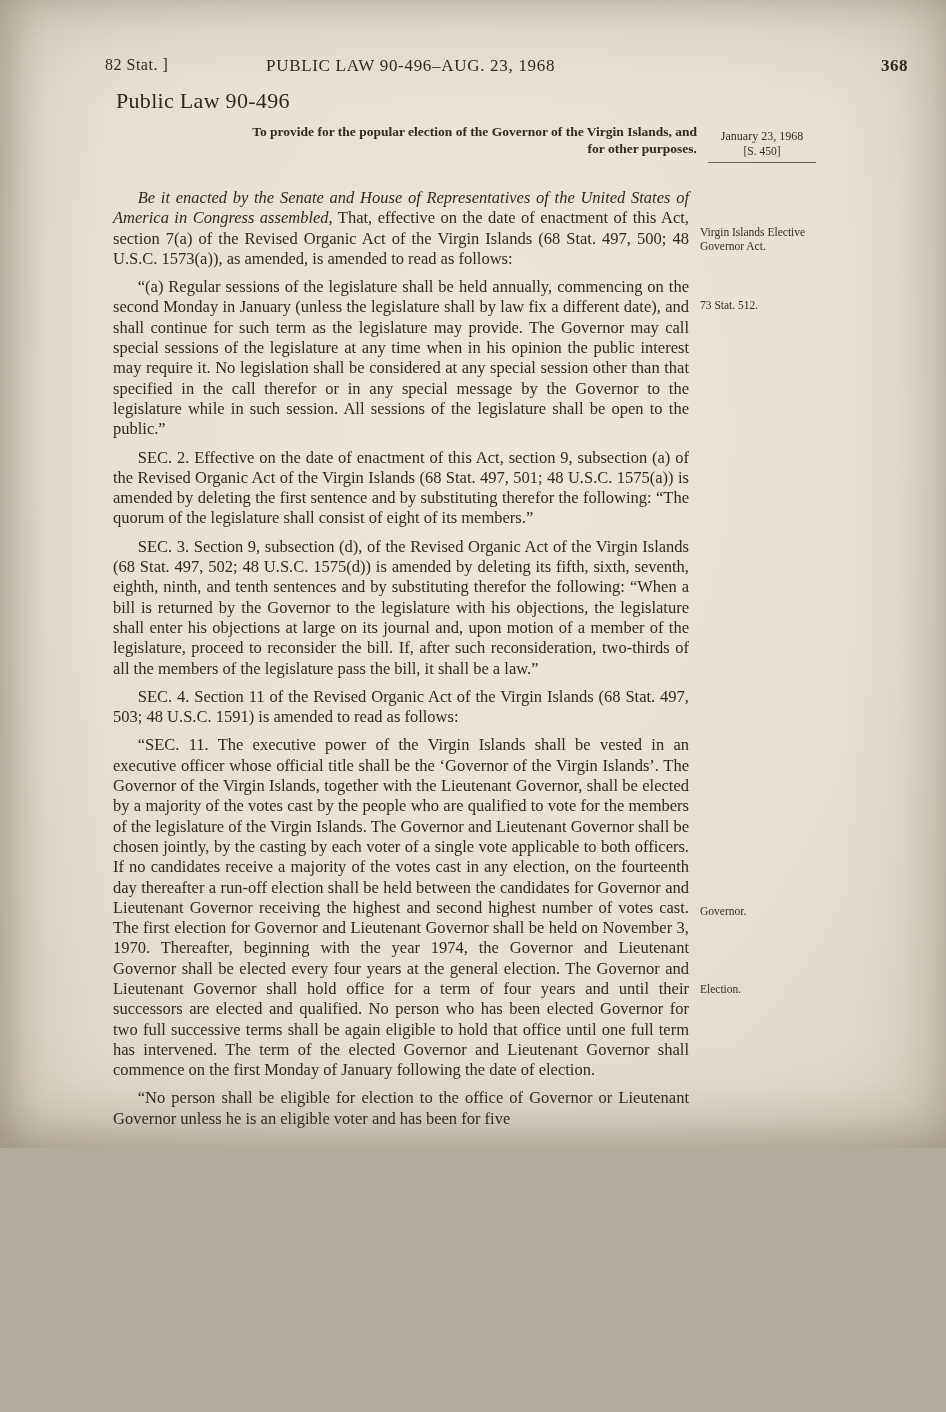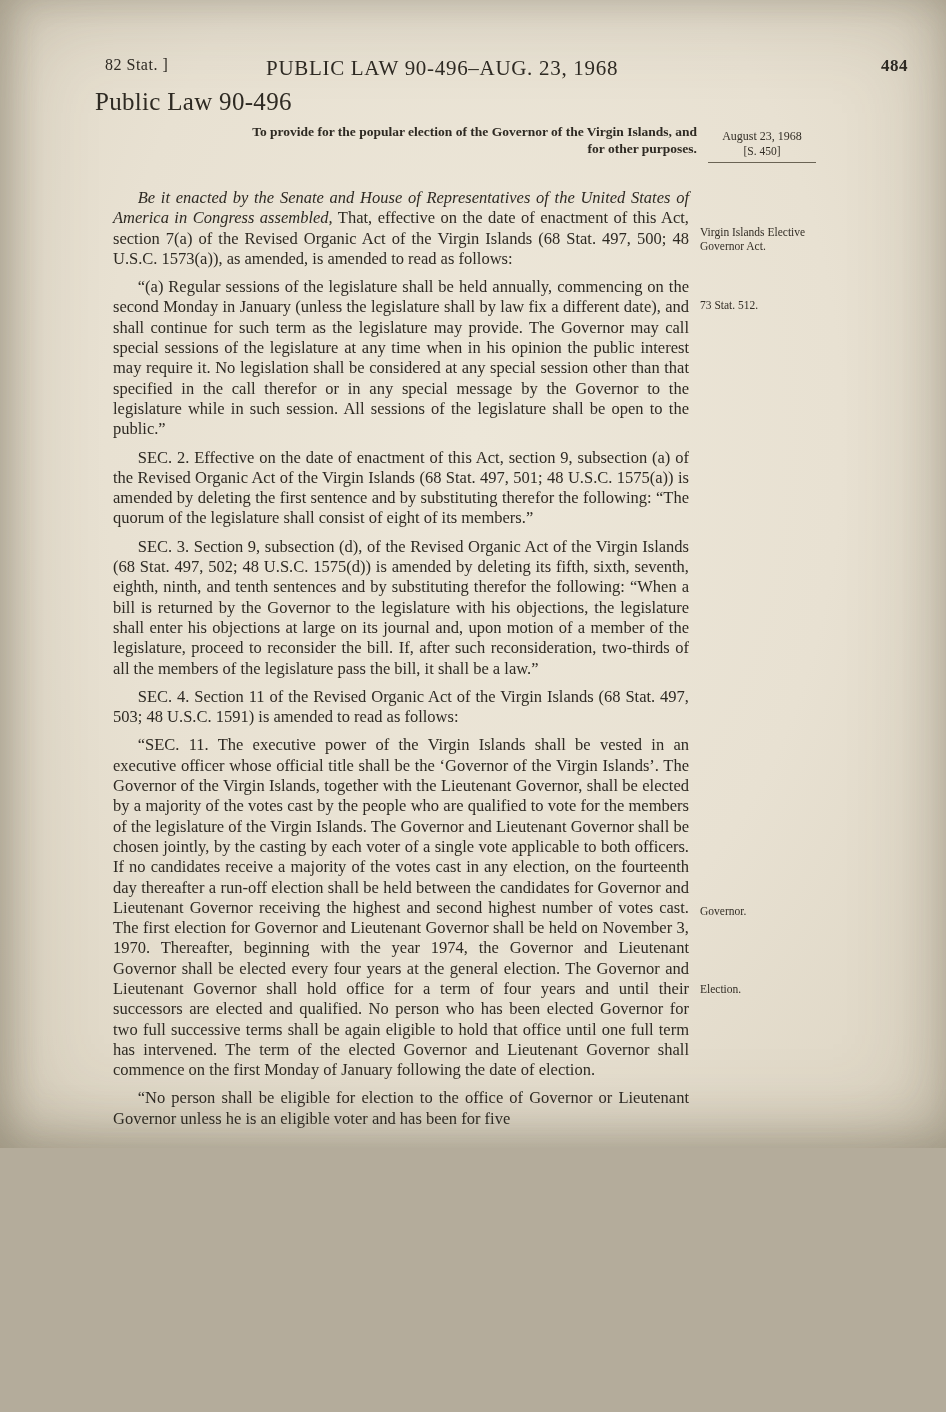--- a/index.html
+++ b/index.html
@@ -10,24 +10,24 @@
   }
   .page{
     position:relative;width:946px;height:1148px;overflow:hidden;
     background:radial-gradient(ellipse at 50% 38%, #ede7d9 0%, #e8e1d2 55%, #dcd4c2 100%);
     box-shadow:inset 0 0 95px rgba(92,82,62,.30), inset 0 -20px 45px rgba(80,70,50,.18), inset 12px 0 30px rgba(80,70,50,.14);
     color:#2e2a23;
   }
   
   .running-head{position:absolute;top:56px;left:0;width:100%;height:24px;}
   .stat-cite{position:absolute;left:105px;top:0;font-size:16px;letter-spacing:.5px;}
-  .head-title{position:absolute;left:266px;top:0;font-size:21px;letter-spacing:.7px;}
+  .head-title{position:absolute;left:266px;top:0;font-size:17px;letter-spacing:.7px;}
   .page-num{position:absolute;right:38px;top:0;font-size:17px;font-weight:bold;letter-spacing:.5px;}
   
-  .law-heading{position:absolute;left:95px;top:88px;font-size:25px;letter-spacing:.3px;}
+  .law-heading{position:absolute;left:116px;top:88px;font-size:22px;letter-spacing:.3px;}
   
   .main-col{position:absolute;left:105px;top:124px;width:592px;}
   .an-act{text-align:center;font-size:14px;letter-spacing:1.2px;margin:8px 0 5px;}
   .act-subtitle{
     text-align:right;font-weight:bold;font-size:13.5px;line-height:16.5px;
     white-space:pre-line;margin:0 0 31px;
   }
   .body-text{font-size:16.5px;line-height:20.3px;text-align:justify;}
   .para{margin:8px;text-indent:1.5em;}
   .ital{font-style:italic;}
@@ -48,42 +48,42 @@
   .note-date{top:130px;}
 </style>
 </head>
 <body>
 
 <div class="page">
 
   <div class="running-head">
     <span class="stat-cite">82 Stat. ]</span>
     <span class="head-title">PUBLIC LAW 90-496–AUG. 23, 1968</span>
-    <span class="page-num">484</span>
+    <span class="page-num">368</span>
   </div>
 
   <div class="law-heading">Public Law 90-496</div>
 
   <div class="main-col">
     <div class="act-subtitle">To provide for the popular election of the Governor of the Virgin Islands, and
 for other purposes.</div>
 
     <div class="body-text">
       <p class="para"><span class="ital">Be it enacted by the Senate and House of Representatives of the United States of America in Congress assembled,</span><span> That, effective on the date of enactment of this Act, section 7(a) of the Revised Organic Act of the Virgin Islands (68 Stat. 497, 500; 48 U.S.C. 1573(a)), as amended, is amended to read as follows:</span></p>
       <p class="para">“(a) Regular sessions of the legislature shall be held annually, commencing on the second Monday in January (unless the legislature shall by law fix a different date), and shall continue for such term as the legislature may provide. The Governor may call special sessions of the legislature at any time when in his opinion the public interest may require it. No legislation shall be considered at any special session other than that specified in the call therefor or in any special message by the Governor to the legislature while in such session. All sessions of the legislature shall be open to the public.”</p>
       <p class="para">SEC. 2. Effective on the date of enactment of this Act, section 9, subsection (a) of the Revised Organic Act of the Virgin Islands (68 Stat. 497, 501; 48 U.S.C. 1575(a)) is amended by deleting the first sentence and by substituting therefor the following: “The quorum of the legislature shall consist of eight of its members.”</p>
       <p class="para">SEC. 3. Section 9, subsection (d), of the Revised Organic Act of the Virgin Islands (68 Stat. 497, 502; 48 U.S.C. 1575(d)) is amended by deleting its fifth, sixth, seventh, eighth, ninth, and tenth sentences and by substituting therefor the following: “When a bill is returned by the Governor to the legislature with his objections, the legislature shall enter his objections at large on its journal and, upon motion of a member of the legislature, proceed to reconsider the bill. If, after such reconsideration, two-thirds of all the members of the legislature pass the bill, it shall be a law.”</p>
       <p class="para">SEC. 4. Section 11 of the Revised Organic Act of the Virgin Islands (68 Stat. 497, 503; 48 U.S.C. 1591) is amended to read as follows:</p>
       <p class="para">“SEC. 11. The executive power of the Virgin Islands shall be vested in an executive officer whose official title shall be the ‘Governor of the Virgin Islands’. The Governor of the Virgin Islands, together with the Lieutenant Governor, shall be elected by a majority of the votes cast by the people who are qualified to vote for the members of the legislature of the Virgin Islands. The Governor and Lieutenant Governor shall be chosen jointly, by the casting by each voter of a single vote applicable to both officers. If no candidates receive a majority of the votes cast in any election, on the fourteenth day thereafter a run-off election shall be held between the candidates for Governor and Lieutenant Governor receiving the highest and second highest number of votes cast. The first election for Governor and Lieutenant Governor shall be held on November 3, 1970. Thereafter, beginning with the year 1974, the Governor and Lieutenant Governor shall be elected every four years at the general election. The Governor and Lieutenant Governor shall hold office for a term of four years and until their successors are elected and qualified. No person who has been elected Governor for two full successive terms shall be again eligible to hold that office until one full term has intervened. The term of the elected Governor and Lieutenant Governor shall commence on the first Monday of January following the date of election.</p>
       <p class="para">“No person shall be eligible for election to the office of Governor or Lieutenant Governor unless he is an eligible voter and has been for five</p>
     </div>
   </div>
 
   <div class="margin-note note-date">
-    <span>August 23, 1968</span>
+    <span>January 23, 1968</span>
     <span class="bill-number">[S. 450]</span>
     <hr class="date-rule">
   </div>
 
   <div class="margin-note note-act-name">Virgin Islands Elective Governor Act.</div>
   <div class="margin-note note-stat">73 Stat. 512.</div>
   <div class="margin-note note-governor">Governor.</div>
   <div class="margin-note note-election">Election.</div>
   <div class="margin-note note-term">Term of office.</div>
   <div class="margin-note note-qual">Qualifications.</div>

